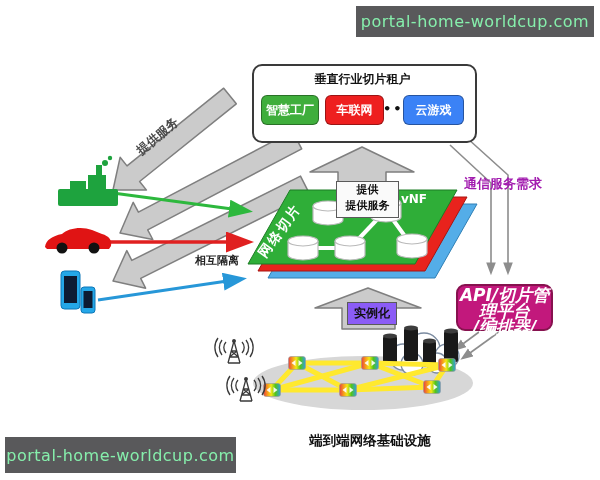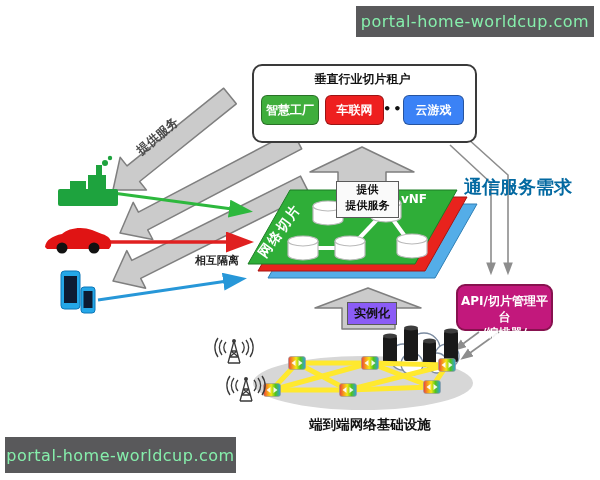--- a/index.html
+++ b/index.html
@@ -12,23 +12,23 @@
   .panel{border:2px solid #3a3a3a;border-radius:10px;background:#fff;}
   .panel-title{font-size:12px;font-weight:bold;color:#111;text-align:center;}
   .chip{border-radius:6px;color:#fff;font-size:12px;font-weight:bold;display:flex;
         align-items:center;justify-content:center;border:1px solid rgba(0,0,0,.35);}
   .dots{font-size:13px;font-weight:bold;color:#111;letter-spacing:2px;}
   .rot-label{font-size:12.5px;font-weight:bold;color:#4a4a4a;white-space:nowrap;}
   .slice-name{color:#ffffff;font-size:13.5px;font-weight:bold;letter-spacing:2px;text-align:center;white-space:nowrap;}
   .vnf{color:#ffffff;font-size:12px;font-weight:bold;margin-left:17px;}
   .tag-box{background:#f7f7f7;border:1.5px solid #5a5a5a;text-align:center;font-weight:bold;color:#111;}
   .isolation{font-size:11px;font-weight:bold;color:#222;white-space:nowrap;}
-  .demand{font-size:18px;font-weight:bold;color:#0369a1;white-space:nowrap;}
+  .demand{font-size:13px;font-weight:bold;color:#a21caf;white-space:nowrap;}
   .api{background:#c2187c;border:2px solid #87124f;border-radius:9px;color:#fff;text-align:center;
-       font-weight:bold;font-size:12px;line-height:16px;padding-top:7px;box-sizing:border-box;}
+       font-weight:bold;font-size:17px;line-height:16px;padding-top:1px;box-sizing:border-box;font-style:italic;}
   .caption{font-size:13.5px;font-weight:bold;color:#111;text-align:center;white-space:nowrap;}
 </style>
 </head>
 <body>
 
 <div id="screen">
 
   <svg width="600" height="480" viewBox="0 0 600 480">
     <defs>
       <marker id="mGreen" markerWidth="9" markerHeight="8" refX="6" refY="3" orient="auto">
@@ -203,18 +203,18 @@
   <div class="abs vnf" style="left:384px;top:192px;">vNF</div>
   <div class="abs isolation" style="left:195px;top:253px;">相互隔离</div>
   <div class="abs tag-box" style="left:347px;top:302px;width:48px;height:21px;font-size:12px;line-height:20px;background:#8b5cf6;">实例化</div>
   <div class="abs demand" style="left:464px;top:175px;">通信服务需求</div>
 
   <div class="abs api" style="left: 456px; top: 284px; width: 97px; height: 47px; background: rgb(194, 24, 124);">
     <span>API/切片管理平台</span><br>
     <span>/编排器/</span>
   </div>
 
-  <div class="abs caption" style="left:290px;top:416px;width:160px;">端到端网络基础设施</div>
+  <div class="abs caption" style="left:290px;top:432px;width:160px;">端到端网络基础设施</div>
 
   <div class="abs watermark" style="left:356px;top:6px;width:238px;height:31px;">portal-home-worldcup.com</div>
   <div class="abs watermark" style="left:5px;top:437px;width:231px;height:36px;">portal-home-worldcup.com</div>
 
 </div>
 
 </body></html>

